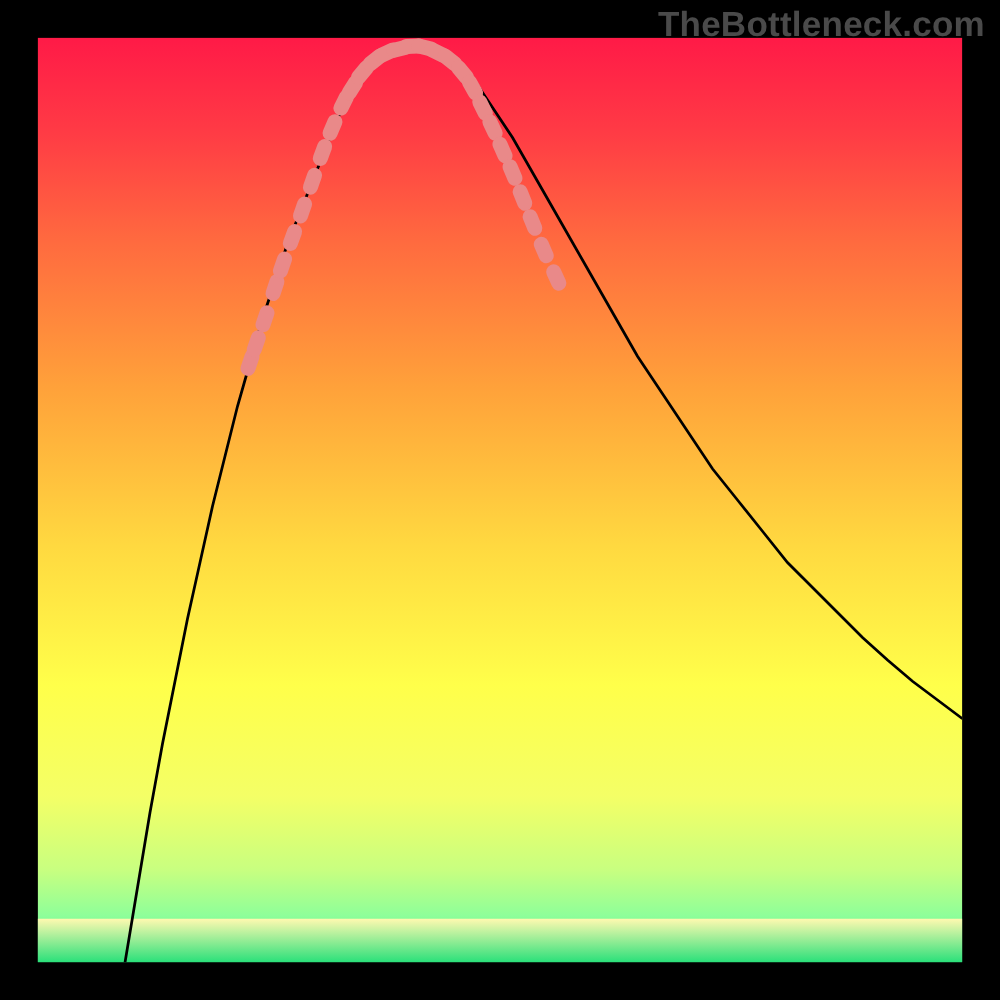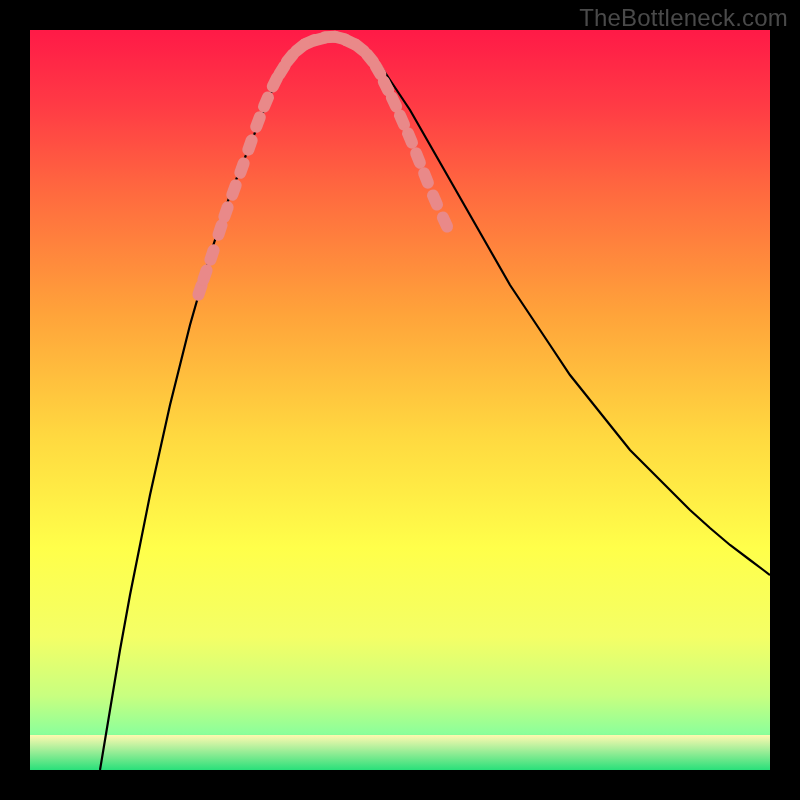--- a/index.html
+++ b/index.html
@@ -31,22 +31,22 @@
     left: 0;
     top: 0;
     width: 100%;
     height: 100%;
   }
   .watermark {
     position: absolute;
     top: 4px;
     right: 12px;
     font-family: Arial, Helvetica, sans-serif;
-    font-size: 24px;
-    font-weight: 400;
+    font-size: 28px;
+    font-weight: 700;
     color: #4a4a4a;
     letter-spacing: 0.2px;
   }
   svg.curves {
     position: absolute;
     left: 0;
     top: 0;
     width: 100%;
     height: 100%;
   }

